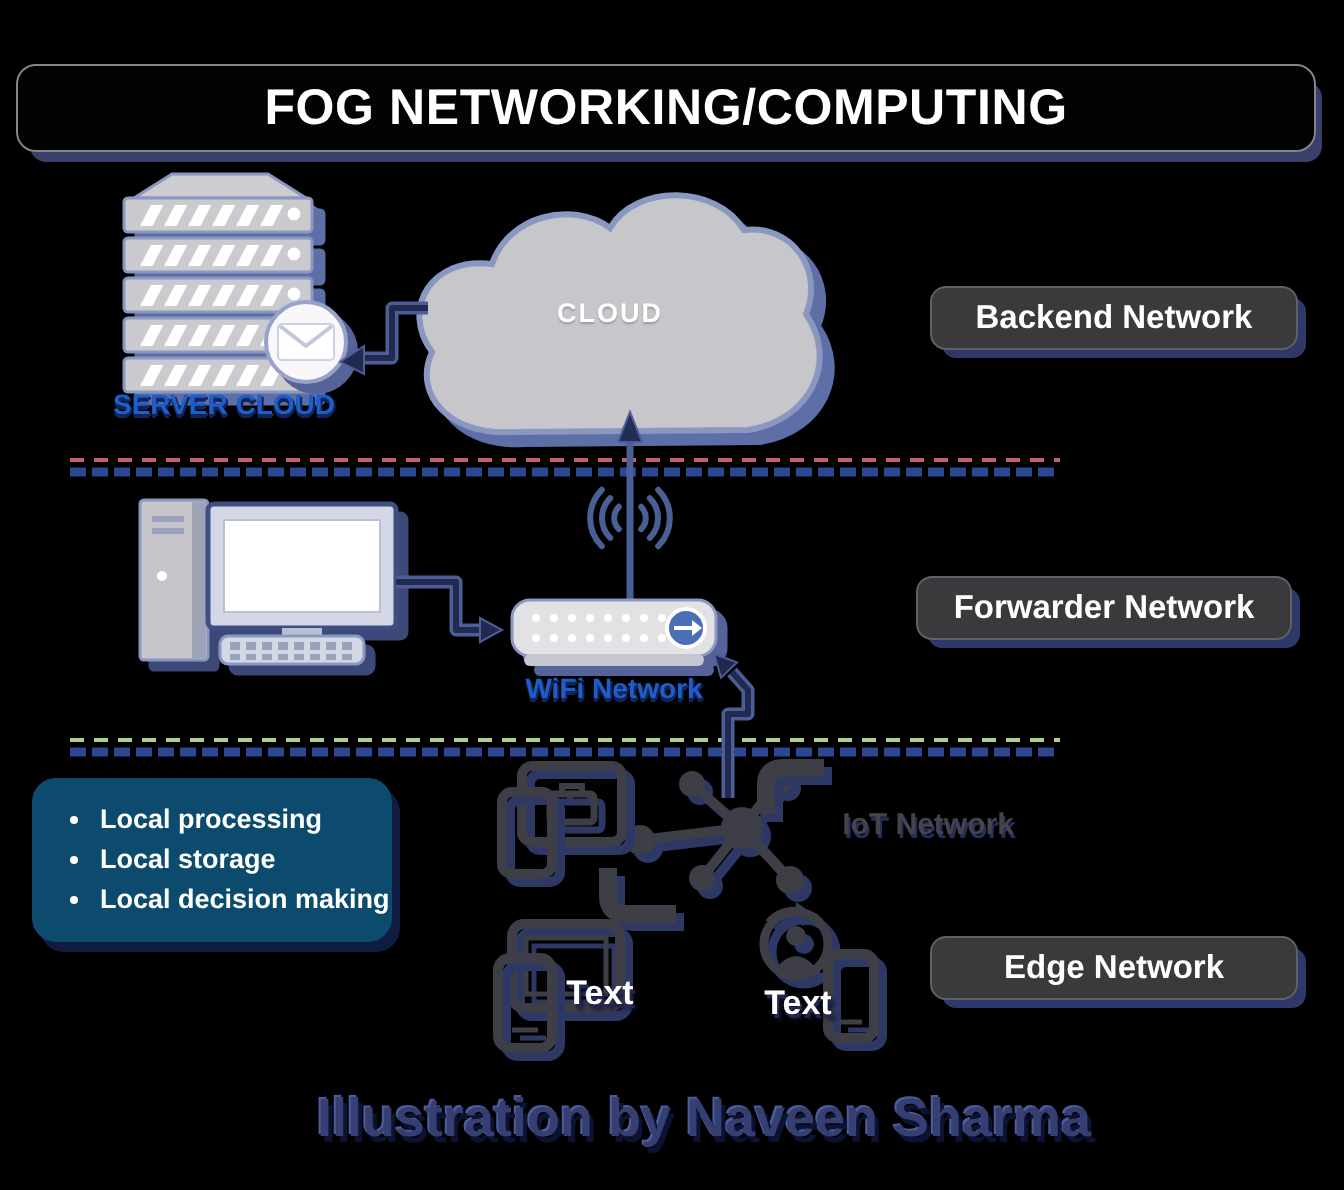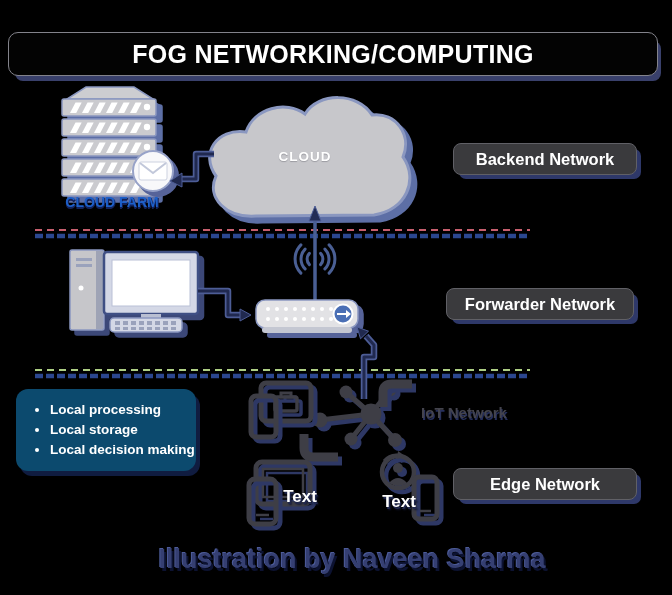--- a/index.html
+++ b/index.html
@@ -18,21 +18,21 @@
   .lbl{position:absolute;text-align:center;font-weight:700;}
   .lbl-blue{color:#1d5fc8;font-size:14px;text-shadow:0 2px 0 #14235a,1px 1px 0 #14235a;}
   .lbl-cloud{color:#ffffff;font-size:13.5px;letter-spacing:1px;text-shadow:0 1px 1px #9a9aa0;}
   .lbl-iot{color:#44444e;font-size:15px;text-shadow:1px 2px 0 #262f5c;}
   .lbl-white{color:#fff;font-size:17px;text-shadow:1px 2px 0 #20284f,2px 3px 2px #101530;}
   .badge{
     position:absolute;width:182px;height:30px;background:#3a3a3d;
     border:1px solid #606066;border-radius:8px;
     box-shadow:5px 5px 0 -1px #2e3869;
     display:flex;align-items:center;justify-content:center;
-    color:#fff;font-weight:700;font-size:16.5px;
+    color:#fff;font-weight:700;font-size:16.5px;margin-left:12px;
   }
   .fog-box{
     position:absolute;left:16px;top:389px;width:180px;height:82px;
     background:#0c4a6e;border-radius:12px;box-shadow:4px 5px 0 #101c40;
     display:flex;align-items:center;
   }
   .fog-box ul{margin:0;padding-left:34px;}
   .fog-box li{color:#fff;font-weight:700;font-size:13.5px;line-height:20px;white-space:nowrap;}
   .footer{
     position:absolute;left:0;top:544px;width:672px;text-align:center;
@@ -237,21 +237,22 @@
       <path d="M384 461 A16 16 0 0 1 398 455" class="char" stroke-width="3"></path>
       <polygon points="398,451 405,456 397,459" class="char-f"></polygon>
     </g>
     <g class="sh-char">
       <rect x="414" y="477" width="23" height="42" rx="5" class="char" stroke-width="5"></rect>
       <line x1="420" y1="511" x2="431" y2="511" class="char" stroke-width="2.5"></line>
     </g>
   </svg>
 
   <div class="lbl lbl-cloud" style="left:261px;top:149px;width:88px;">CLOUD</div>
-  <div class="lbl lbl-blue" style="left:52px;top:194px;width:120px;">CLOUD FARM</div>
+  <div class="lbl lbl-blue" style="left:52px;top:194px;width:120px;">SERVER CLOUD</div>
+  <div class="lbl lbl-blue" style="left:252px;top:336px;width:110px;">WiFi Network</div>
   <div class="lbl lbl-iot" style="left:412px;top:404px;width:104px;">IoT Network</div>
   <div class="lbl lbl-white" style="left:272px;top:487px;width:56px;">Text</div>
   <div class="lbl lbl-white" style="left:371px;top:492px;width:56px;">Text</div>
 
   <div class="badge" style="left:453px;top:143px;">
     <span>Backend Network</span>
   </div>
   <div class="badge" style="left:446px;top:288px;width:186px;">
     <span>Forwarder Network</span>
   </div>

